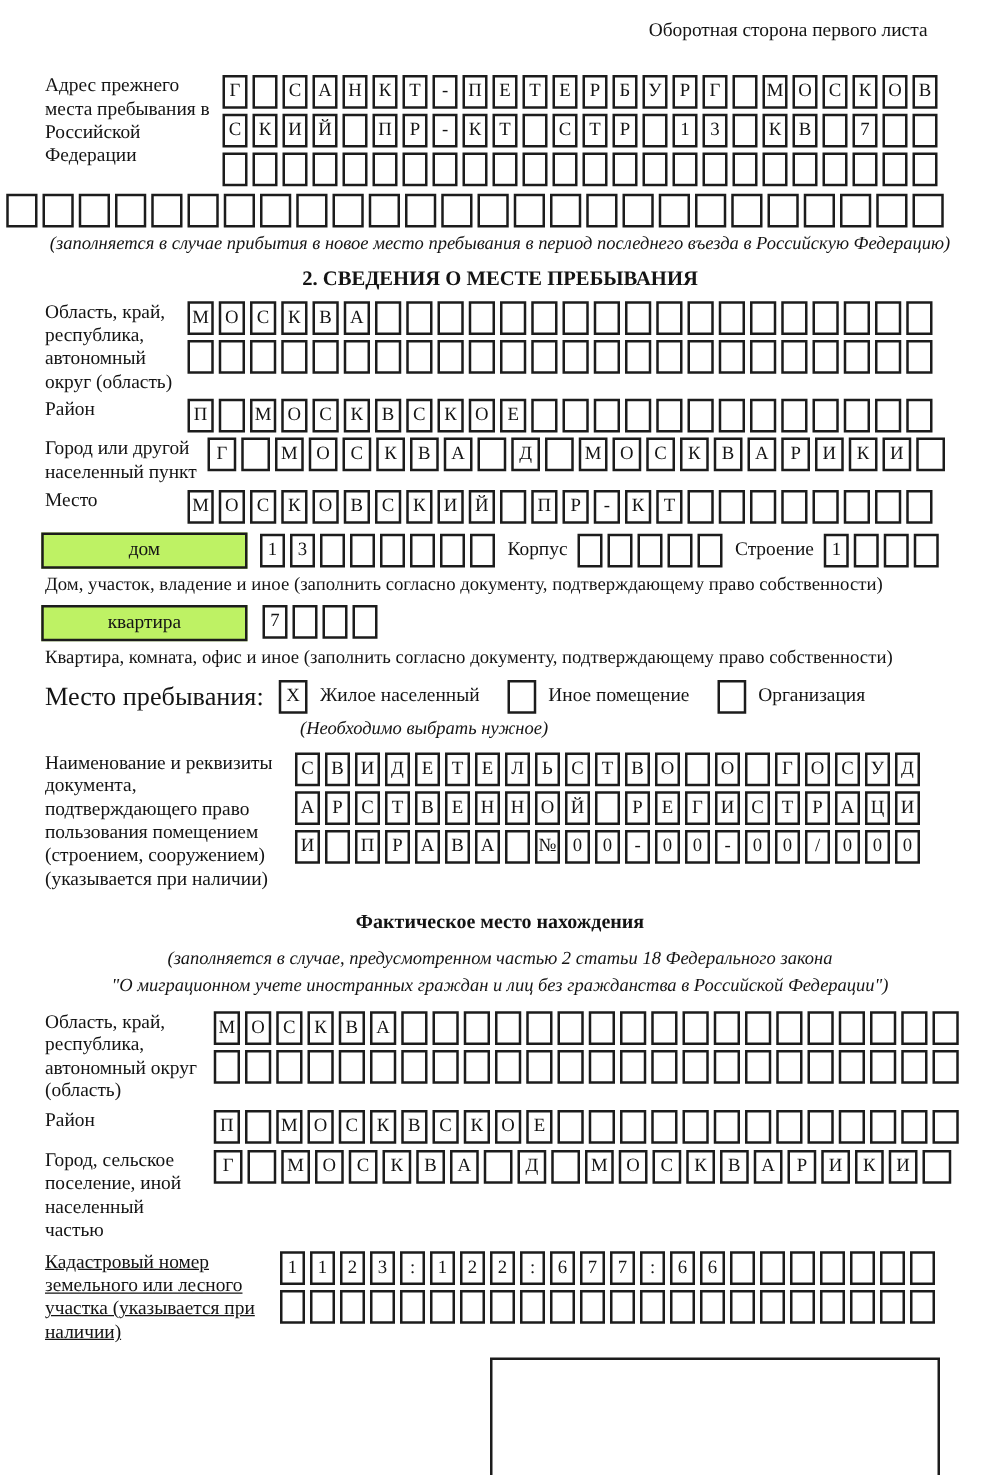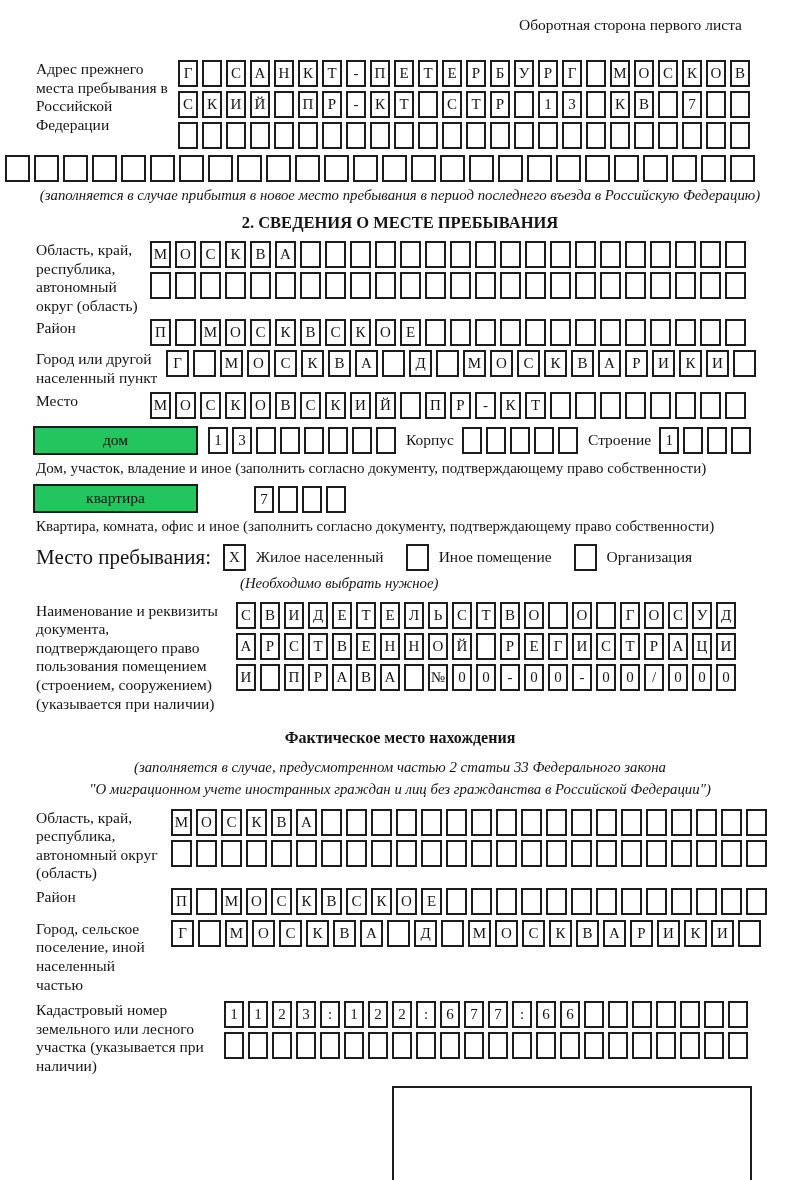--- a/index.html
+++ b/index.html
@@ -21,21 +21,21 @@
     font-size: 15px; line-height: 1; background: #fff;
   }
   .cw20 { --cw: 20px; } .cw21 { --cw: 21px; } .cw23 { --cw: 23px; } .cw25 { --cw: 25px; }
 
   .note { font-size: 14.8px; font-style: italic; }
   .center { text-align: center; }
   .sec-title { text-align: center; font-size: 16.5px; font-weight: bold; margin-top: 9px; }
 
   .labelbox {
     border: 2px solid #1c1c1c; height: 29px; display: flex; align-items: center;
-    justify-content: center; font-size: 15.5px; background: #22c55e;
+    justify-content: center; font-size: 15.5px; background: #bef264;
   }
   .cbx {
     flex: 0 0 23px; width: 23px; height: 27px; border: 2px solid #1c1c1c;
     display: flex; align-items: center; justify-content: center; font-size: 15px; background:#fff;
   }
 
   #prev-block { margin: 26px 0 0 36px; }
   #prev-block .label { flex: 0 0 142px; }
   #prev-fullrow { margin: 6px 0 0 5px; }
   #prev-note { margin-top: 5px; }
@@ -44,39 +44,39 @@
   #region-block, #fact-region-block { margin-top: 8px; }
   #region-block .label { flex: 0 0 114px; }
   #district-row, #city-row, #street-row { margin-top: 4px; }
   #district-row .label, #street-row .label { flex: 0 0 114px; }
   #city-row .label { flex: 0 0 130px; padding-right: 6px; }
 
   #house-row { margin: 7px 0 0 33px; align-items: center; }
   #house-row .labelbox { flex: 0 0 165px; margin-right: 10px; }
   #house-row .inline-lbl { font-size: 15.5px; margin: 0 8px 0 10px; }
   #house-note, #apt-note { margin: 5px 0 0 36px; font-size: 15px; }
-  #apt-row { margin: 7px 0 0 33px; align-items: flex-end; gap: 44px; }
+  #apt-row { margin: 7px 0 0 33px; align-items: flex-start; }
   #apt-row .labelbox { flex: 0 0 165px; margin-right: 12px; }
 
   #stay-row { margin: 9px 0 0 36px; align-items: center; }
   #stay-row .opt-lbl { font-size: 15.5px; margin: 0 22px 0 10px; }
   #stay-row .lead { font-size: 21px; margin-right: 12px; }
   #stay-note { margin: 4px 0 0 240px; }
 
   #doc-block { margin: 10px 0 16px 36px; }
   #doc-block .label { flex: 0 0 200px; padding-right: 8px; }
 
   #fact-title { text-align: center; font-weight: bold; font-size: 16px; margin-top: 1px; }
   #fact-note { margin-top: 9px; line-height: 1.5; }
   #fact-region-block .label { flex: 0 0 135px; padding-right: 6px; }
   #fact-district-row, #fact-city-row { margin-top: 5px; }
   #fact-district-row .label { flex: 0 0 135px; }
   #fact-city-row .label { flex: 0 0 135px; padding-right: 6px; }
   #cadastral-block { margin-top: 7px; }
-  #cadastral-block .label { flex: 0 0 188px; padding-right: 0; }
+  #cadastral-block .label { flex: 0 0 188px; padding-right: 0; text-decoration: underline; }
 
   #confirm-box { margin: 10px 0 0 392px; width: 360px; height: 175px; border: 2px solid #1c1c1c; background:#fff; }
 </style>
 </head>
 <body>
 
 <div class="top-title">Оборотная сторона первого листа</div>
 
 <div class="frow" id="prev-block">
   <div class="label">Адрес прежнего места пребывания в Российской Федерации</div>
@@ -461,21 +461,21 @@
         <span class="cell">/</span>
         <span class="cell">0</span>
         <span class="cell">0</span>
         <span class="cell">0</span>
       </div>
   </div>
 </div>
 
 <div id="fact-title">Фактическое место нахождения</div>
 <div class="note center" id="fact-note">
-  <div>(заполняется в случае, предусмотренном частью 2 статьи 33 Федерального закона</div>
+  <div>(заполняется в случае, предусмотренном частью 2 статьи 18 Федерального закона</div>
   <div>"О миграционном учете иностранных граждан и лиц без гражданства в Российской Федерации")</div>
 </div>
 
 <div class="frow b36" id="fact-region-block">
   <div class="label">Область, край, республика, автономный округ (область)</div>
   <div class="cellcol">
     <div class="cells cw21">
         <span class="cell">М</span>
         <span class="cell">О</span>
         <span class="cell">С</span>

